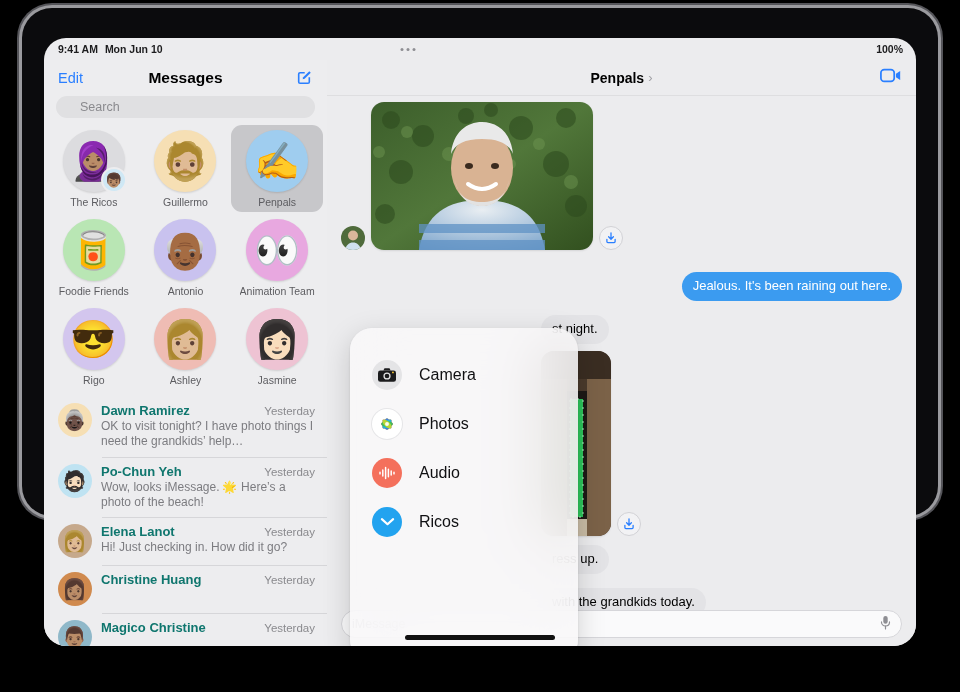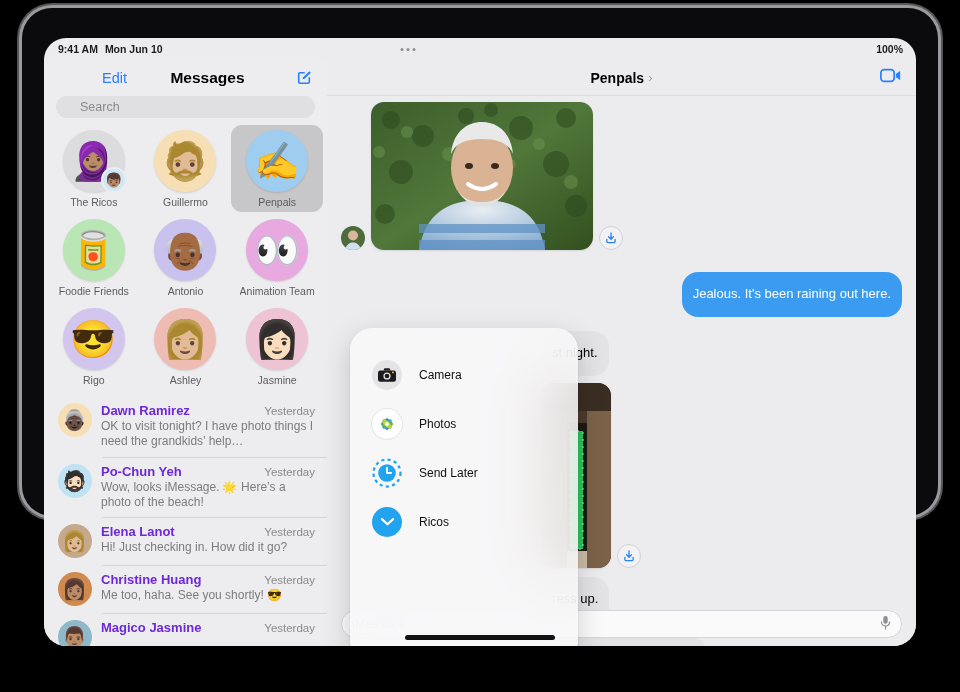--- a/index.html
+++ b/index.html
@@ -63,21 +63,21 @@
   .batt-fill { height: 100%; background: #000; border-radius: 1.5px; }
 
   
   #sidebar {
     position: absolute; left: 0; top: 22px; width: 283px; height: 586px;
     background: #ededef;
     overflow: hidden;
   }
   #sb-nav {
     position: relative; height: 36px;
-    display: flex; align-items: center; justify-content: center; margin-left: 44px;
+    display: flex; align-items: center; justify-content: center;
   }
   #edit-btn {
     position: absolute; left: 14px; font-size: 14.5px; color: #2a7fff;
   }
   #sb-title { font-size: 15.5px; font-weight: bold; color: #000; }
   #compose-btn { position: absolute; right: 14px; width: 18px; height: 18px; }
 
   #search-wrap { padding: 0 12px; }
   #search-field {
     height: 22px; background: #e0e0e2; border-radius: 11px;
@@ -123,21 +123,21 @@
     content: ""; position: absolute; left: 58px; right: 0; top: 0;
     height: 1px; background: #d6d6d9;
   }
   .cv-av {
     width: 34px; height: 34px; border-radius: 50%; flex: 0 0 34px;
     display: flex; align-items: center; justify-content: center;
     font-size: 20px; overflow: hidden;
   }
   .cv-body { flex: 1; min-width: 0; }
   .cv-top { display: flex; justify-content: space-between; align-items: baseline; }
-  .cv-name { font-size: 13px; font-weight: bold; color: #6d28d9; }
+  .cv-name { font-size: 13px; font-weight: bold; color: #0f766e; }
   .cv-time { font-size: 11.5px; color: #8a8a8e; flex: 0 0 auto; padding-left: 6px; }
   .cv-prev {
     font-size: 12px; color: #7c7c80; line-height: 1.28; margin-top: 1px;
     display: -webkit-box; -webkit-line-clamp: 2; -webkit-box-orient: vertical;
     overflow: hidden;
   }
 
   
   #pane {
     position: absolute; left: 283px; top: 22px; width: 589px; height: 586px;
@@ -161,21 +161,21 @@
   .msg-row.out { justify-content: flex-end; }
   .thumb-av {
     width: 24px; height: 24px; border-radius: 50%; flex: 0 0 24px;
     overflow: hidden; background: #d8d8dc;
   }
   .photo {
     border-radius: 13px; overflow: hidden; position: relative;
     box-shadow: 0 1px 2px rgba(0,0,0,.10);
   }
   .bubble {
-    max-width: 330px; padding: 14px 11px; border-radius: 16px;
+    max-width: 330px; padding: 6px 11px; border-radius: 16px;
     font-size: 13px; line-height: 1.3;
   }
   .bubble.in { background: #e3e3e6; color: #000; }
   .bubble.out { background: #3b9bf0; color: #fff; }
   .dl-btn {
     width: 24px; height: 24px; border-radius: 50%;
     border: 1px solid #d2d2d6; background: #f2f2f4;
     display: flex; align-items: center; justify-content: center;
     flex: 0 0 24px;
   }
@@ -205,21 +205,21 @@
     z-index: 40;
   }
   .menu-item {
     display: flex; align-items: center; gap: 17px;
     padding: 0 0 0 22px; height: 49px;
   }
   .mi-ic {
     width: 30px; height: 30px; border-radius: 50%; flex: 0 0 30px;
     display: flex; align-items: center; justify-content: center;
   }
-  .mi-label { font-size: 12px; color: #101012; }
+  .mi-label { font-size: 16px; color: #101012; }
 
   
   #home-bar {
     position: absolute; left: 50%; transform: translateX(-50%);
     bottom: 6px; width: 150px; height: 5px;
     background: #111; border-radius: 3px; z-index: 60;
   }
 </style>
 </head>
 <body>
@@ -363,30 +363,29 @@
         </div>
         <div class="convo">
           <div class="cv-av" style="background:#d08a4e">
             <span>👩🏽</span>
           </div>
           <div class="cv-body">
             <div class="cv-top">
               <span class="cv-name">Christine Huang</span>
               <span class="cv-time">Yesterday</span>
             </div>
-            <div class="cv-prev">Me too, haha. See you shortly! 😎</div>
           </div>
         </div>
         <div class="convo">
           <div class="cv-av" style="background:#8fb8c9">
             <span>👨🏽</span>
           </div>
           <div class="cv-body">
             <div class="cv-top">
-              <span class="cv-name">Magico Jasmine</span>
+              <span class="cv-name">Magico Christine</span>
               <span class="cv-time">Yesterday</span>
             </div>
           </div>
         </div>
       </div>
     </div>
 
     <div id="pane">
       <div id="pane-nav">
         <span id="pane-title">
@@ -541,31 +540,31 @@
               <ellipse rx="3" ry="6.4" fill="#3fbd5a" transform="rotate(270)"></ellipse>
               <ellipse rx="3" ry="6.4" fill="#b5d634" transform="rotate(315)"></ellipse>
               <circle r="2.1" fill="#fff" opacity=".92"></circle>
             </g>
           </svg>
         </span>
         <span class="mi-label">Photos</span>
       </div>
 
 
-
       <div class="menu-item">
-        <span class="mi-ic">
-          <svg width="30" height="30" viewBox="0 0 32 32">
-            <circle cx="16" cy="16" r="14.4" fill="none" stroke="#22a3ef" stroke-width="2.4" stroke-dasharray="3.4 3.4"></circle>
-            <circle cx="16" cy="16" r="9.4" fill="#22a3ef"></circle>
-            <path d="M16 10.4V16h4.4" stroke="#fff" stroke-width="1.9" fill="none" stroke-linecap="round" stroke-linejoin="round"></path>
+        <span class="mi-ic" style="background:#f4705c">
+          <svg width="18" height="14" viewBox="0 0 20 16">
+            <g stroke="#fff" stroke-width="1.7" stroke-linecap="round">
+              <path d="M2 7v2M5.2 4.6v6.8M8.4 1.6v12.8M11.6 3.6v8.8M14.8 5.6v4.8M18 7v2"></path>
+            </g>
           </svg>
         </span>
-        <span class="mi-label">Send Later</span>
-      </div>
+        <span class="mi-label">Audio</span>
+      </div>
+
 
       <div class="menu-item">
         <span class="mi-ic" style="background:#22a3ef">
           <svg width="15" height="11" viewBox="0 0 16 11">
             <path d="M2 3 8 8.4 14 3" stroke="#fff" stroke-width="2.3" fill="none" stroke-linecap="round" stroke-linejoin="round"></path>
           </svg>
         </span>
         <span class="mi-label">Ricos</span>
       </div>
     </div>

